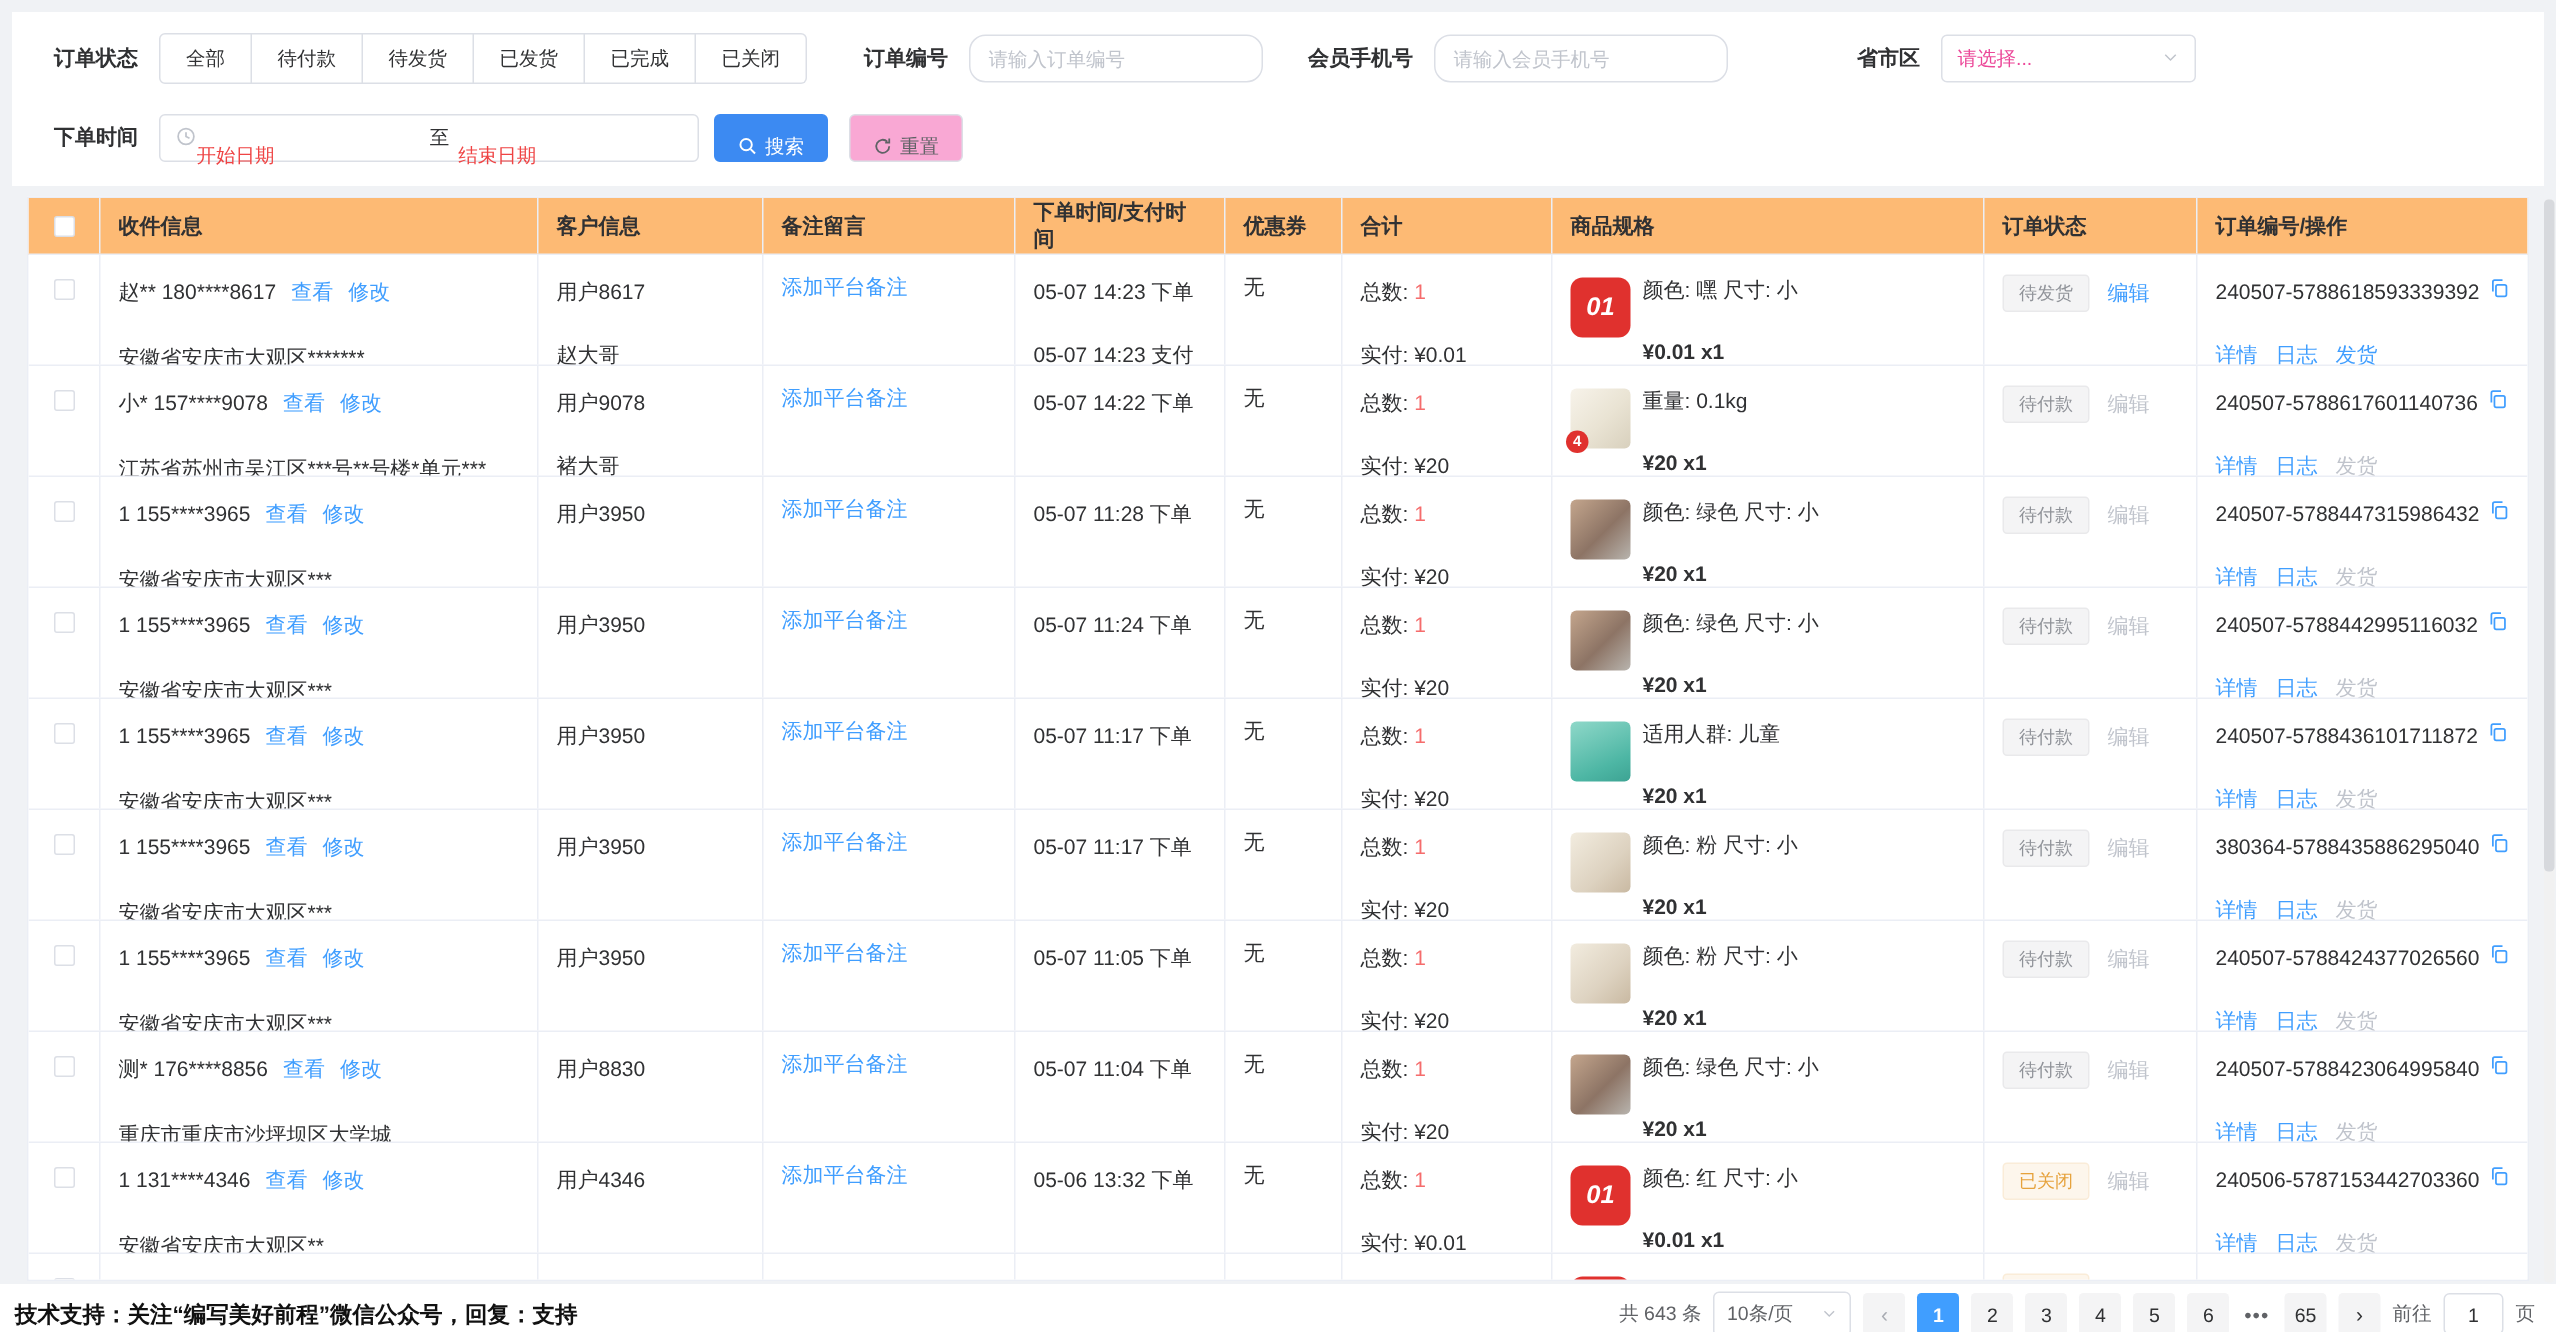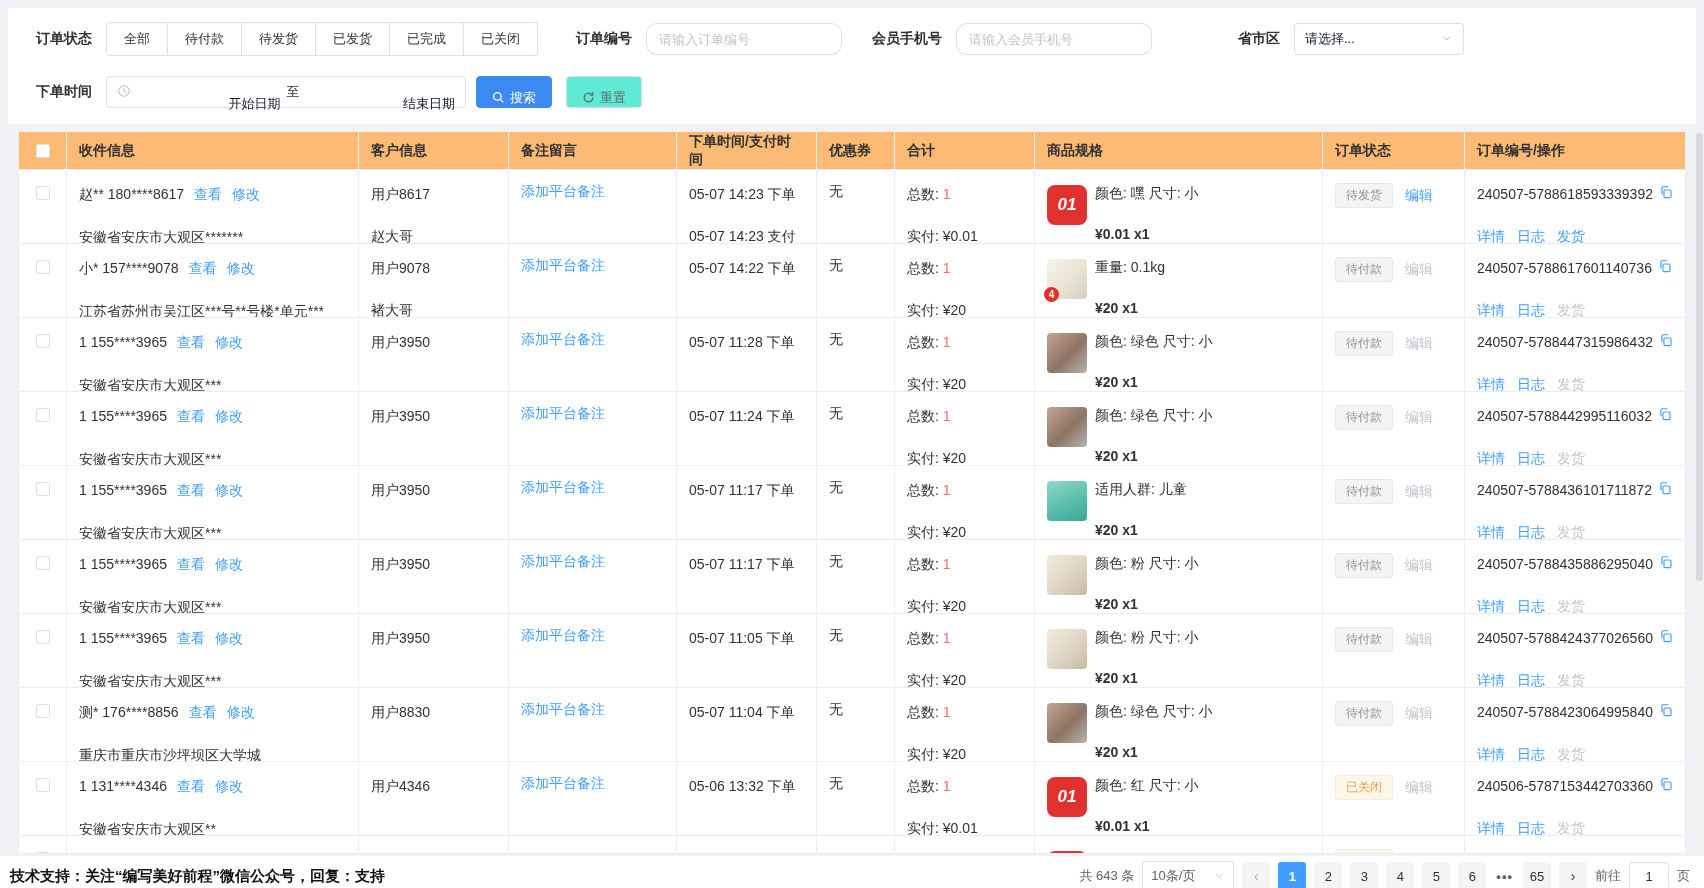--- a/index.html
+++ b/index.html
@@ -27,31 +27,31 @@
     height:32px; border:1px solid #dcdfe6; border-radius:4px; padding:0 12px;
     font-size:13px; color:#303133; outline:none; font-family:inherit;
   }
   .f-input::placeholder { color:#c0c4cc; }
   .w195 { width:196px;border-radius:11px; }
   .ml38 { margin-left:38px; } .ml30 { margin-left:30px; } .ml55 { margin-left:86px; }
   .f-select {
     width:170px; height:32px; border:1px solid #dcdfe6; border-radius:4px;
     display:flex; align-items:center; justify-content:space-between; padding:0 10px; cursor:pointer;
   }
-  .f-select .placeholder { color:#0f172a; font-size:13px; }
+  .f-select .placeholder { color:#ec4899; font-size:13px; }
   .date-range {
     width:360px; height:32px; border:1px solid #dcdfe6; border-radius:4px;
     display:flex; align-items:center; padding:0 10px; cursor:pointer;
   }
-  .date-range .ph { flex:1; text-align:right; color:#0f172a; font-size:13px;margin-top:24px; }
+  .date-range .ph { flex:1; text-align:left; color:#ef4444; font-size:13px;margin-top:24px; }
   .date-range .sep { color:#303133; font-size:13px; padding:0 6px; }
   .btn { height:32px; border-radius:4px; font-size:13px; display:inline-flex; align-items:flex-end;
          gap:5px; padding:0 15px; cursor:pointer; border:1px solid transparent; font-family:inherit; }
   .btn-primary { background:#3c8af2; color:#fff; margin-left:10px; border-color:#3c8af2; }
-  .btn-plain { background:#5eead4; color:#606266; border-color:#dcdfe6; margin-left:14px; }
+  .btn-plain { background:#f9a8d4; color:#606266; border-color:#dcdfe6; margin-left:14px; }
 
   
   .table-card { margin:7px 18px 0 18px; background:#fff; border:1px solid #ebeef5; height:723px; overflow:hidden; }
   .t-head { display:flex; background:#fdba74; height:38px; border-bottom:1px solid #ebeef5; }
   .t-head .cell { display:flex; align-items:center; font-weight:bold; color:#303133; font-size:14px; padding-top:0; }
   .t-row { display:flex; height:74px; border-bottom:1px solid #ebeef5; background:#fff; }
   .t-row--partial { height:19px; overflow:hidden; border-bottom:none; }
   .cell { border-right:1px solid #ebeef5; padding:13px 12px 0 12px; overflow:hidden; }
   .cell:last-child { border-right:none; }
   .col-check { width:48px; display:flex; justify-content:center; padding:16px 0 0 0; }
@@ -483,21 +483,21 @@
             </div>
           </div>
           <div class="cell col-status">
             <div class="status-wrap">
               <span class="badge badge--info">待付款</span>
               <a class="lnk disabled">编辑</a>
             </div>
           </div>
           <div class="cell col-order">
             <div class="line order-line">
-              <span class="order-no">240507-5788435886295040</span>
+              <span class="order-no">380364-5788435886295040</span>
               <span><svg width="14" height="14" viewBox="0 0 24 24">
                   <rect x="8.5" y="8.5" width="12" height="13" rx="2" fill="none" stroke="#409eff" stroke-width="2"></rect>
                   <path d="M5 16V5a2 2 0 0 1 2-2h9" fill="none" stroke="#409eff" stroke-width="2"></path>
                 </svg></span>
             </div>
             <div class="line ops">
               <a class="lnk">详情</a>
               <a class="lnk">日志</a>
               <a class="lnk disabled">发货</a>
             </div>

